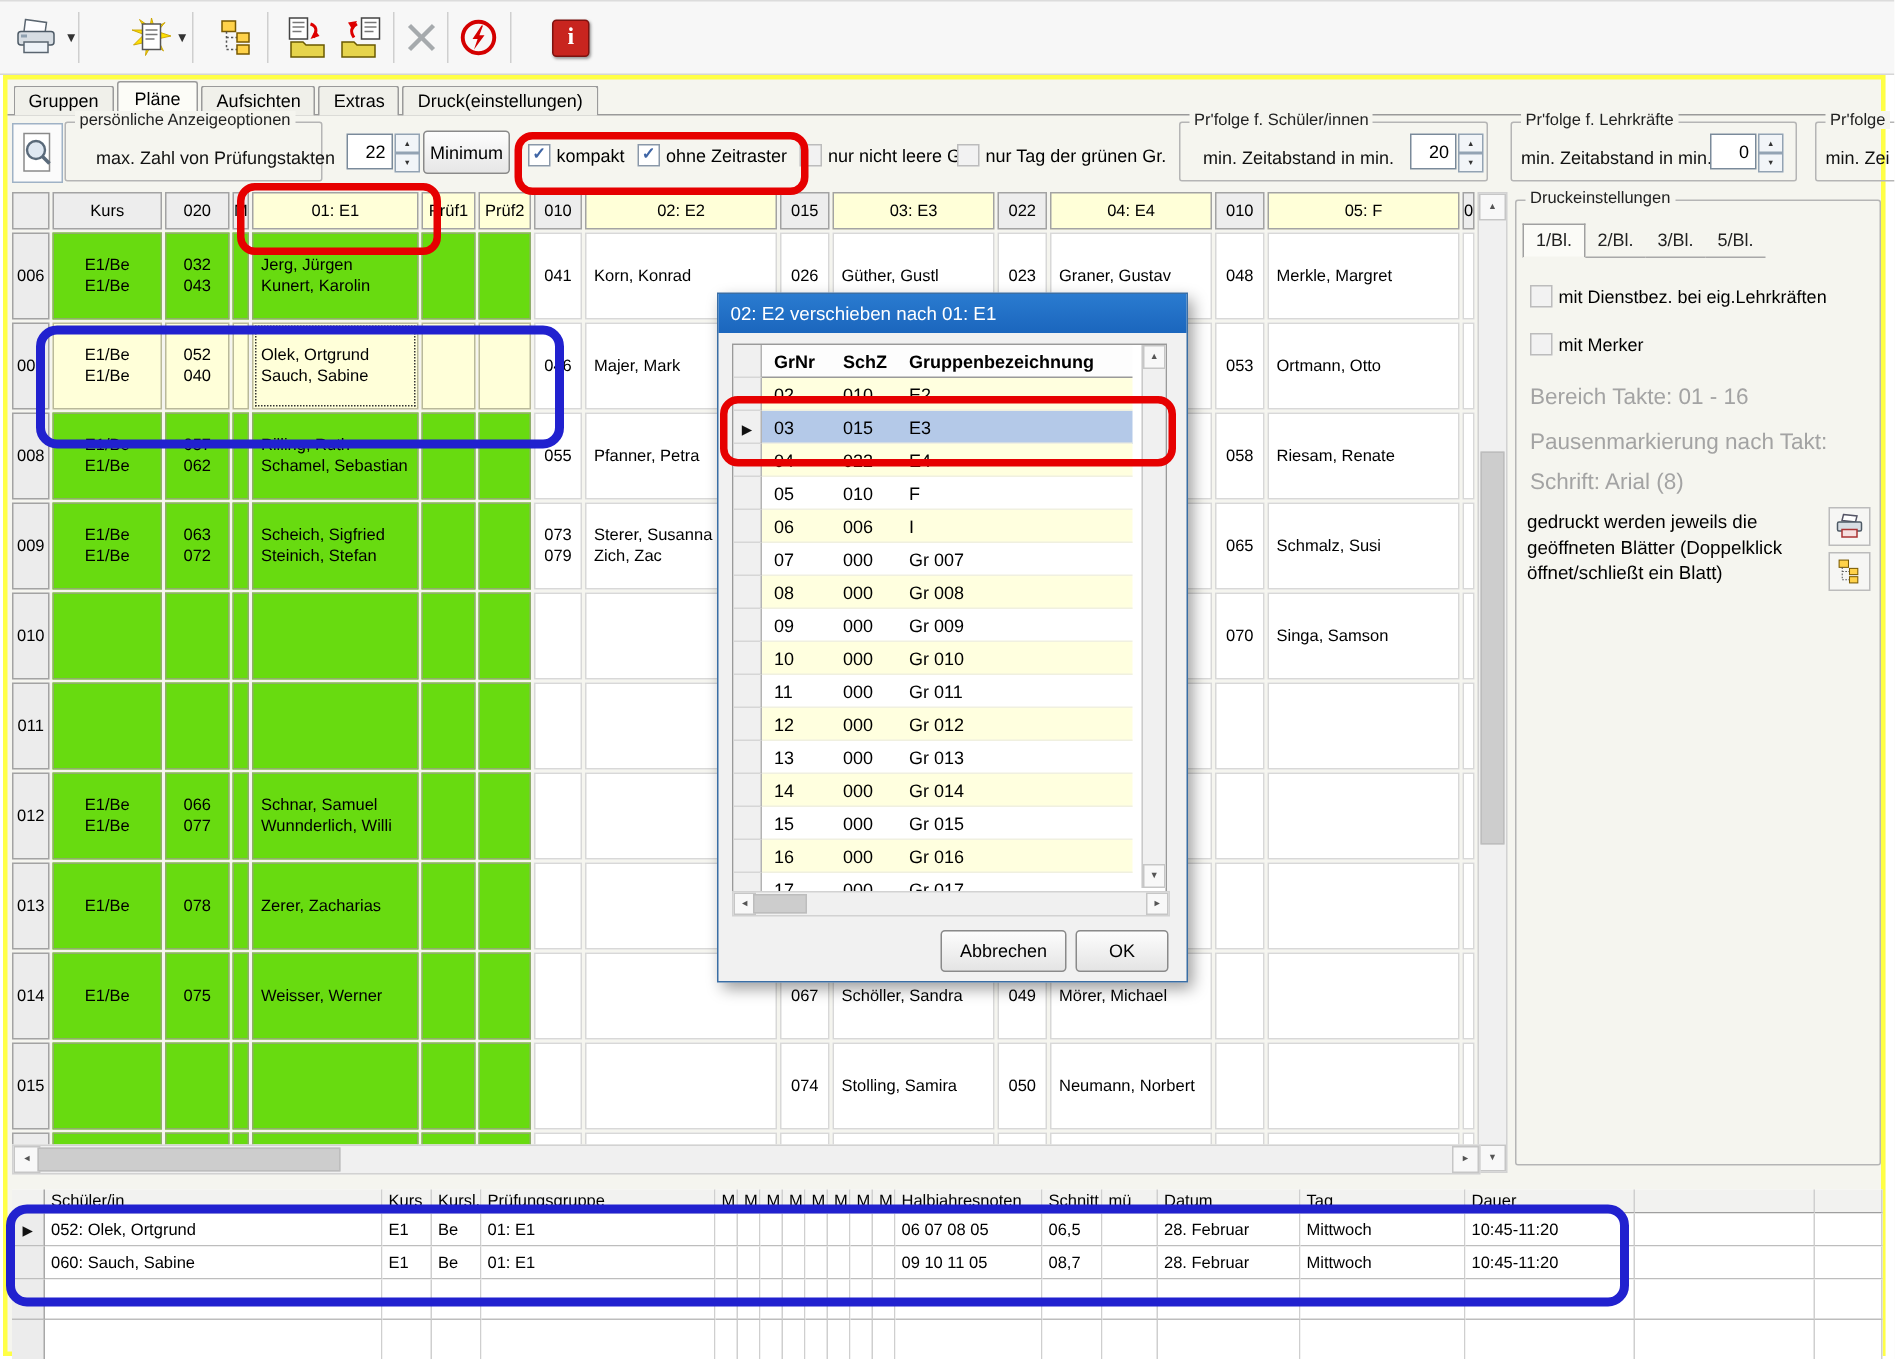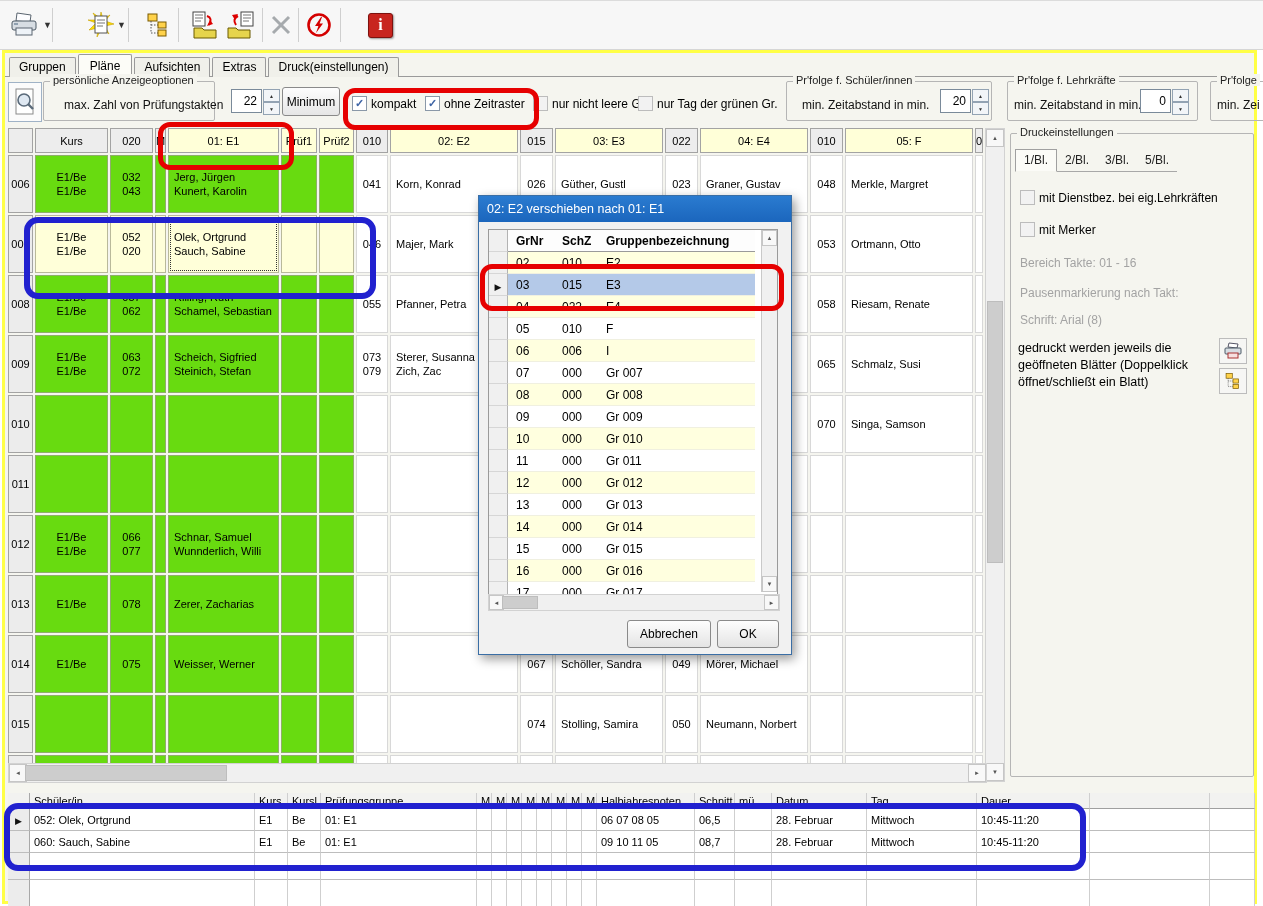--- a/index.html
+++ b/index.html
@@ -62,21 +62,21 @@
   .pr{justify-content:center;align-items:flex-end !important;padding-right:22px;}
   
   .sbar{position:absolute;background:#f0f0f0;border:1px solid #d2d2d2;z-index:1;}
   .sbtn{position:absolute;background:#f8f8f8;border:1px solid #c6c6c6;display:flex;align-items:center;justify-content:center;}
   .sthumb{position:absolute;background:#cdcdcd;border:1px solid #bdbdbd;}
   .au::after{content:"▲";font-size:6px;color:#555;}
   .ad::after{content:"▼";font-size:6px;color:#555;}
   .al::after{content:"◄";font-size:6px;color:#555;}
   .ar::after{content:"►";font-size:6px;color:#555;}
   
-  .grayline{position:absolute;font-size:12px;color:#a3a3a3;white-space:nowrap;z-index:2;}
+  .grayline{position:absolute;font-size:15px;color:#a3a3a3;white-space:nowrap;z-index:2;}
   .note{position:absolute;left:1018px;top:340px;width:198px;font-size:12.5px;line-height:1.35;z-index:2;}
   .miniBtn{position:absolute;width:26px;height:24px;background:#f6f6f4;border:1px solid #bcbcbc;
            display:flex;align-items:center;justify-content:center;z-index:2;}
   #druck-tabs{position:absolute;left:1015px;top:149px;display:flex;align-items:flex-end;z-index:2;}
   .dtab{font-size:12px;padding:3px 8px 4px;color:#222;background:transparent;border-bottom:1px solid #a8a8a8;}
   .dtab.active{border:1px solid #a0a0a0;border-bottom:1px solid #f5f5ef;background:#fbfbf7;}
   
   #dialog{position:absolute;left:478px;top:195px;width:312px;height:458px;background:#f1f1f1;
           border:1px solid #3a6ea5;box-shadow:3px 4px 10px rgba(0,0,0,.4);z-index:5;}
   #dlg-title{height:26px;background:linear-gradient(#2a7bd0,#1b66bd);color:#fff;font-size:12.5px;
@@ -301,21 +301,21 @@
         <div class="gc wht l" style="width: 108px;">Graner, Gustav</div>
         <div class="gc wht c" style="width: 33px;">048</div>
         <div class="gc wht l" style="width: 128px;">Merkle, Margret</div>
         <div class="gc wht c" style="width: 8px;"></div>
       </div>
       <div class="grow" style="height: 58px;">
         <div class="gc idc c" style="width: 25px;">007</div>
         <div class="gc selc c" style="width: 73px;">E1/Be
 E1/Be</div>
         <div class="gc selc c" style="width: 43px;">052
-020</div>
+040</div>
         <div class="gc selc c" style="width: 11px;"></div>
         <div class="gc selc l focus" style="width: 111px;">Olek, Ortgrund
 Sauch, Sabine</div>
         <div class="gc selc c" style="width: 36px;"></div>
         <div class="gc selc c" style="width: 35px;"></div>
         <div class="gc wht c" style="width: 32px;">046</div>
         <div class="gc wht l" style="width: 128px;">Majer, Mark</div>
         <div class="gc wht c" style="width: 33px;"></div>
         <div class="gc wht l" style="width: 108px;"></div>
         <div class="gc wht c" style="width: 33px;"></div>

